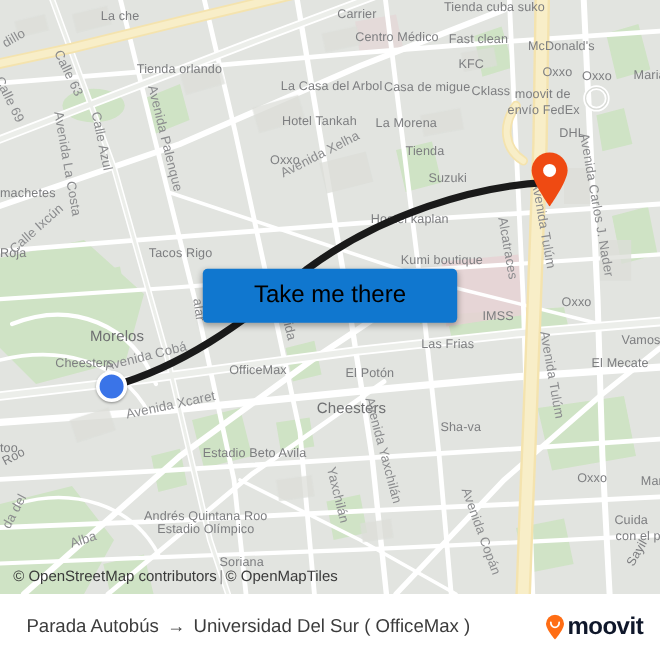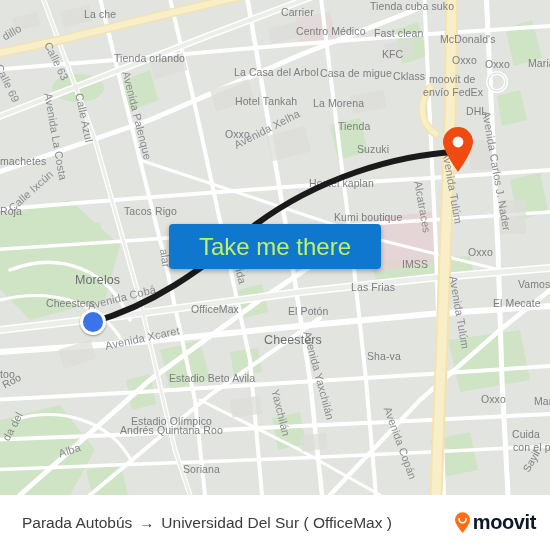--- a/index.html
+++ b/index.html
@@ -44,22 +44,22 @@
   
   #destpin{position:absolute;left:441px;top:126px;width:34px;height:46px;}
 
   
   #cta{
     position:absolute;left:169px;top:224px;width:212px;height:45px;
     background:#1077cf;
     border-radius:4px;
     box-shadow:0 2px 5px rgba(0,0,0,.32);
     display:flex;align-items:center;justify-content:center;
-    color:#bef264;
-    font-size:24px;
+    color:#000000;
+    font-size:20px;
     cursor:pointer;
     border:none;
     font-family:"Liberation Sans", sans-serif;
   }
 
   
   #attrib{
     position:absolute;left:11px;bottom:8px;
     font-size:12.5px;color:#3a3a3a;
     font-family:"Liberation Sans", sans-serif;
@@ -266,21 +266,21 @@
         <div class="mlabel poi" style="left: 351px; top: 281px; transform-origin: left top;">Las Frias</div>
         <div class="mlabel poi" style="left: 468px; top: 246px; transform-origin: left top;">Oxxo</div>
         <div class="mlabel poi" style="left: 518px; top: 278px; transform-origin: left top;">Vamos</div>
         <div class="mlabel poi" style="left: 493px; top: 297px; transform-origin: left top;">El Mecate</div>
         <div class="mlabel poi" style="left: 367px; top: 350px; transform-origin: left top;">Sha-va</div>
         <div class="mlabel poi" style="left: 481px; top: 393px; transform-origin: left top;">Oxxo</div>
         <div class="mlabel poi" style="left: 534px; top: 395px; transform-origin: left top;">Mar</div>
         <div class="mlabel poi" style="left: 512px; top: 428px; transform-origin: left top;">Cuida</div>
         <div class="mlabel poi" style="left: 513px; top: 441px; transform-origin: left top;">con el p</div>
         <div class="mlabel poi" style="left: 169px; top: 372px; transform-origin: left top;">Estadio Beto Avila</div>
-        <div class="mlabel poi" style="left: 131px; top: 415px; transform-origin: left top;">Estadio Olímpico</div>
+        <div class="mlabel poi" style="left: 131px; top: 435px; transform-origin: left top;">Estadio Olímpico</div>
         <div class="mlabel poi" style="left: 120px; top: 424px; transform-origin: left top;">Andrés Quintana Roo</div>
         <div class="mlabel poi" style="left: 0px; top: 155px; transform-origin: left top;">machetes</div>
         <div class="mlabel poi" style="left: 0px; top: 205px; transform-origin: left top;">Roja</div>
         <div class="mlabel poi" style="left: 0px; top: 380px; transform: rotate(-28deg); transform-origin: left top;">Roo</div>
         <div class="mlabel poi" style="left: 520px; top: 468px; transform: rotate(-60deg); transform-origin: left top;">Sayil</div>
         <div class="mlabel poi" style="left: 183px; top: 463px; transform-origin: left top;">Soriana</div>
         <div class="mlabel street" style="left: 53px; top: 40px; transform: rotate(64deg); transform-origin: left top;">Calle 63</div>
         <div class="mlabel street" style="left: 4px; top: 62px; transform: rotate(64deg); transform-origin: left top;">Calle 69</div>
         <div class="mlabel street" style="left: 0px; top: 32px; transform: rotate(-30deg); transform-origin: left top;">dillo</div>
         <div class="mlabel street" style="left: 85px; top: 92px; transform: rotate(78deg); transform-origin: left top;">Calle Azul</div>
@@ -310,20 +310,23 @@
 
     <div id="startdot"></div>
 
     <svg id="destpin" viewBox="0 0 34 46">
       <path d="M17 46 C17 46 2 25 2 16 A15 15 0 0 1 32 16 C32 25 17 46 17 46 Z" fill="#ef4a12"></path>
       <circle cx="17" cy="16" r="5.4" fill="#ffffff"></circle>
     </svg>
 
     <div id="cta">Take me there</div>
 
+    <div id="attrib">
+      <span>© OpenStreetMap contributors</span><span class="sep">|</span><span>© OpenMapTiles</span>
+    </div>
   </div>
 
   <div id="footer">
     <div id="footer-title">
       <span>Parada Autobús</span><span class="arrow">→</span><span>Universidad Del Sur ( OfficeMax )</span>
     </div>
     <div id="brand">
       <svg id="brand-mark" viewBox="0 0 17 21">
         <path d="M8.5 21 C8.5 21 1 12.5 1 7.8 A7.5 7.5 0 0 1 16 7.8 C16 12.5 8.5 21 8.5 21 Z" fill="#ff6d14"></path>
         <path d="M5 6.6 C5 9.2 6.6 10.8 8.5 10.8 C10.4 10.8 12 9.2 12 6.6" fill="none" stroke="#ffffff" stroke-width="1.5" stroke-linecap="round"></path>

